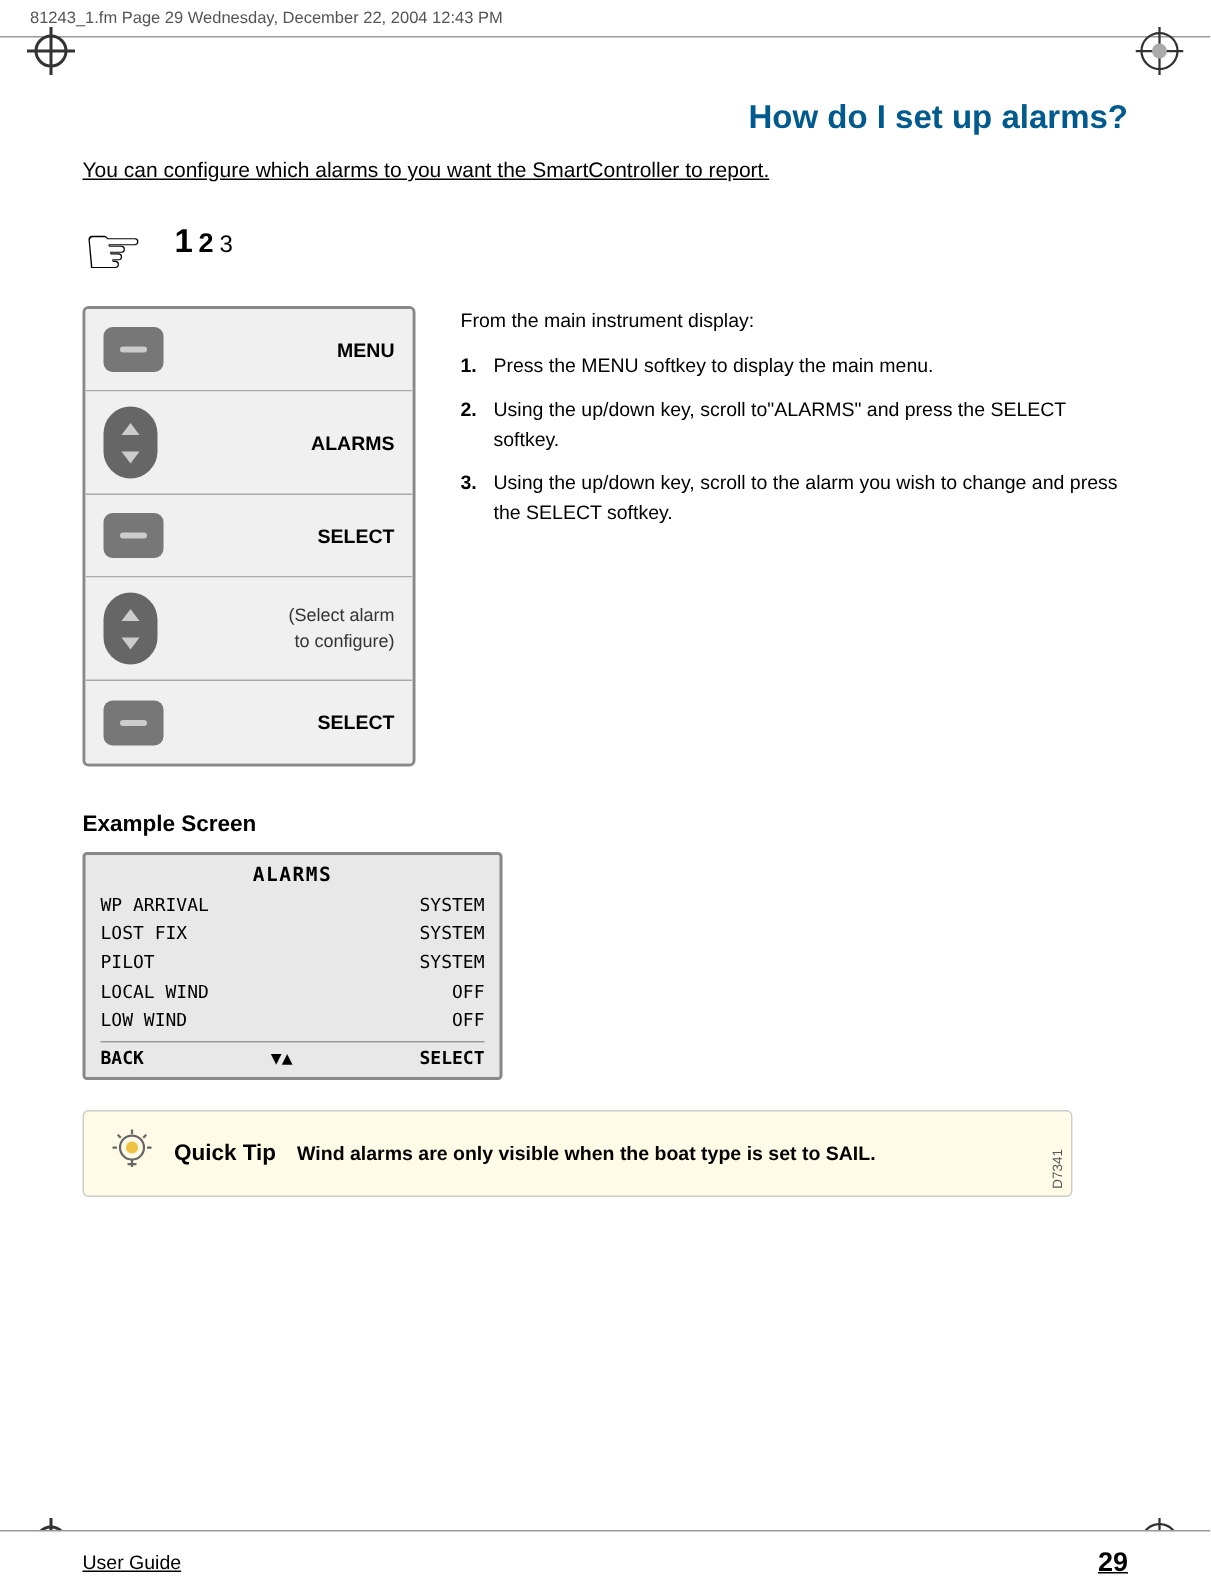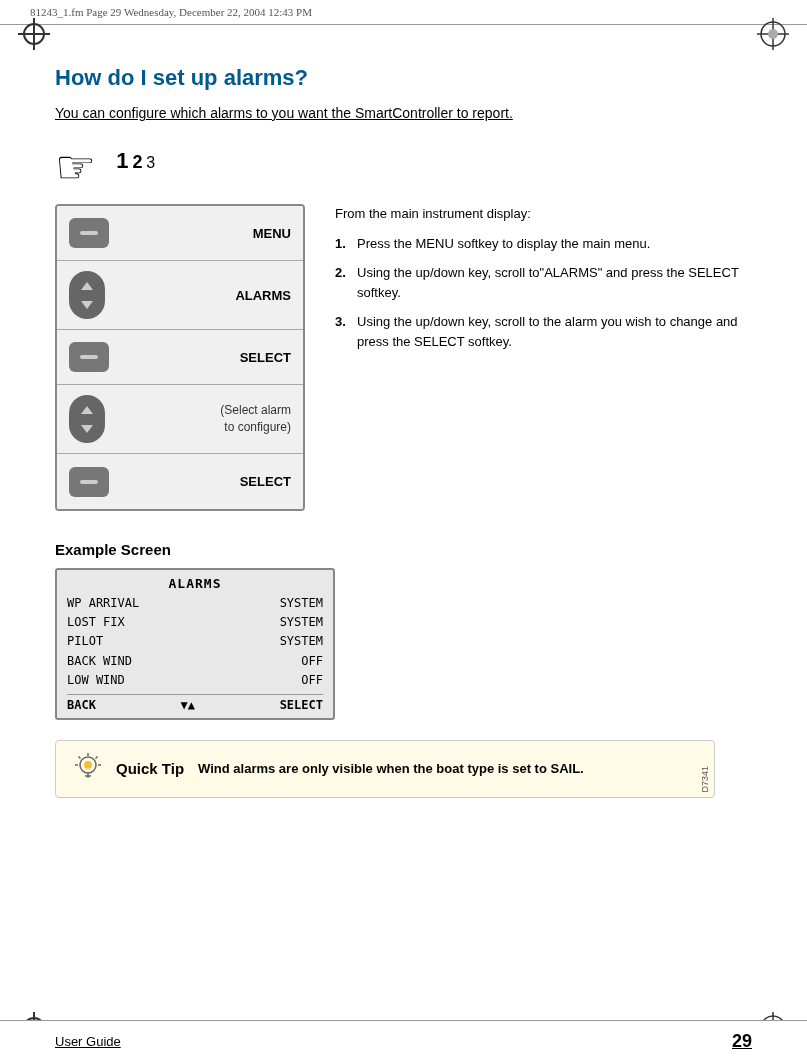--- a/index.html
+++ b/index.html
@@ -12,26 +12,25 @@
       font-size: 14px;
       color: #000;
       position: relative;
       overflow: hidden;
     }
 
     
     .header-bar {
       width: 100%;
       border-bottom: 1px solid #999;
-      padding: 6px 30px;
+      padding: 6px 20px;
       font-size: 11px;
       color: #555;
       display: flex;
       align-items: center;
-      font-family: Liberation Serif, serif;
     }
 
     
     .corner-mark {
       position: absolute;
       width: 32px;
       height: 32px;
     }
     .corner-mark.tl { top: 18px; left: 18px; }
     .corner-mark.tr { top: 18px; right: 18px; }
@@ -72,20 +71,21 @@
       padding: 40px 55px 30px 55px;
     }
 
     
     .page-title {
       font-size: 22px;
       font-weight: 900;
       color: #005a8e;
       font-family: Arial Black, Arial, sans-serif;
       margin-bottom: 12px;
+      text-align: right;
     }
 
     .intro-text {
       font-size: 14px;
       color: #000;
       margin-bottom: 20px;
       line-height: 1.5;
       text-decoration: underline;
     }
     .step-num-bold {
@@ -105,21 +105,21 @@
     }
 
     
     .two-col {
       display: flex;
       gap: 30px;
       margin-bottom: 30px;
     }
 
     .left-col {
-      width: 250px;
+      width: 222px;
       flex-shrink: 0;
     }
 
     .right-col {
       flex: 1;
     }
 
     
     .device-panel {
       border: 2px solid #888;
@@ -485,21 +485,21 @@
       </div>
       <div class="screen-row">
         <span class="screen-left">LOST FIX</span>
         <span class="screen-right">SYSTEM</span>
       </div>
       <div class="screen-row">
         <span class="screen-left">PILOT</span>
         <span class="screen-right">SYSTEM</span>
       </div>
       <div class="screen-row">
-        <span class="screen-left">BACK WIND</span>
+        <span class="screen-left">LOCAL WIND</span>
         <span class="screen-right">OFF</span>
       </div>
       <div class="screen-row">
         <span class="screen-left">LOW WIND</span>
         <span class="screen-right">OFF</span>
       </div>
 
       <div class="screen-bottom-row">
         <span>BACK</span>
         <span>▼▲</span>

